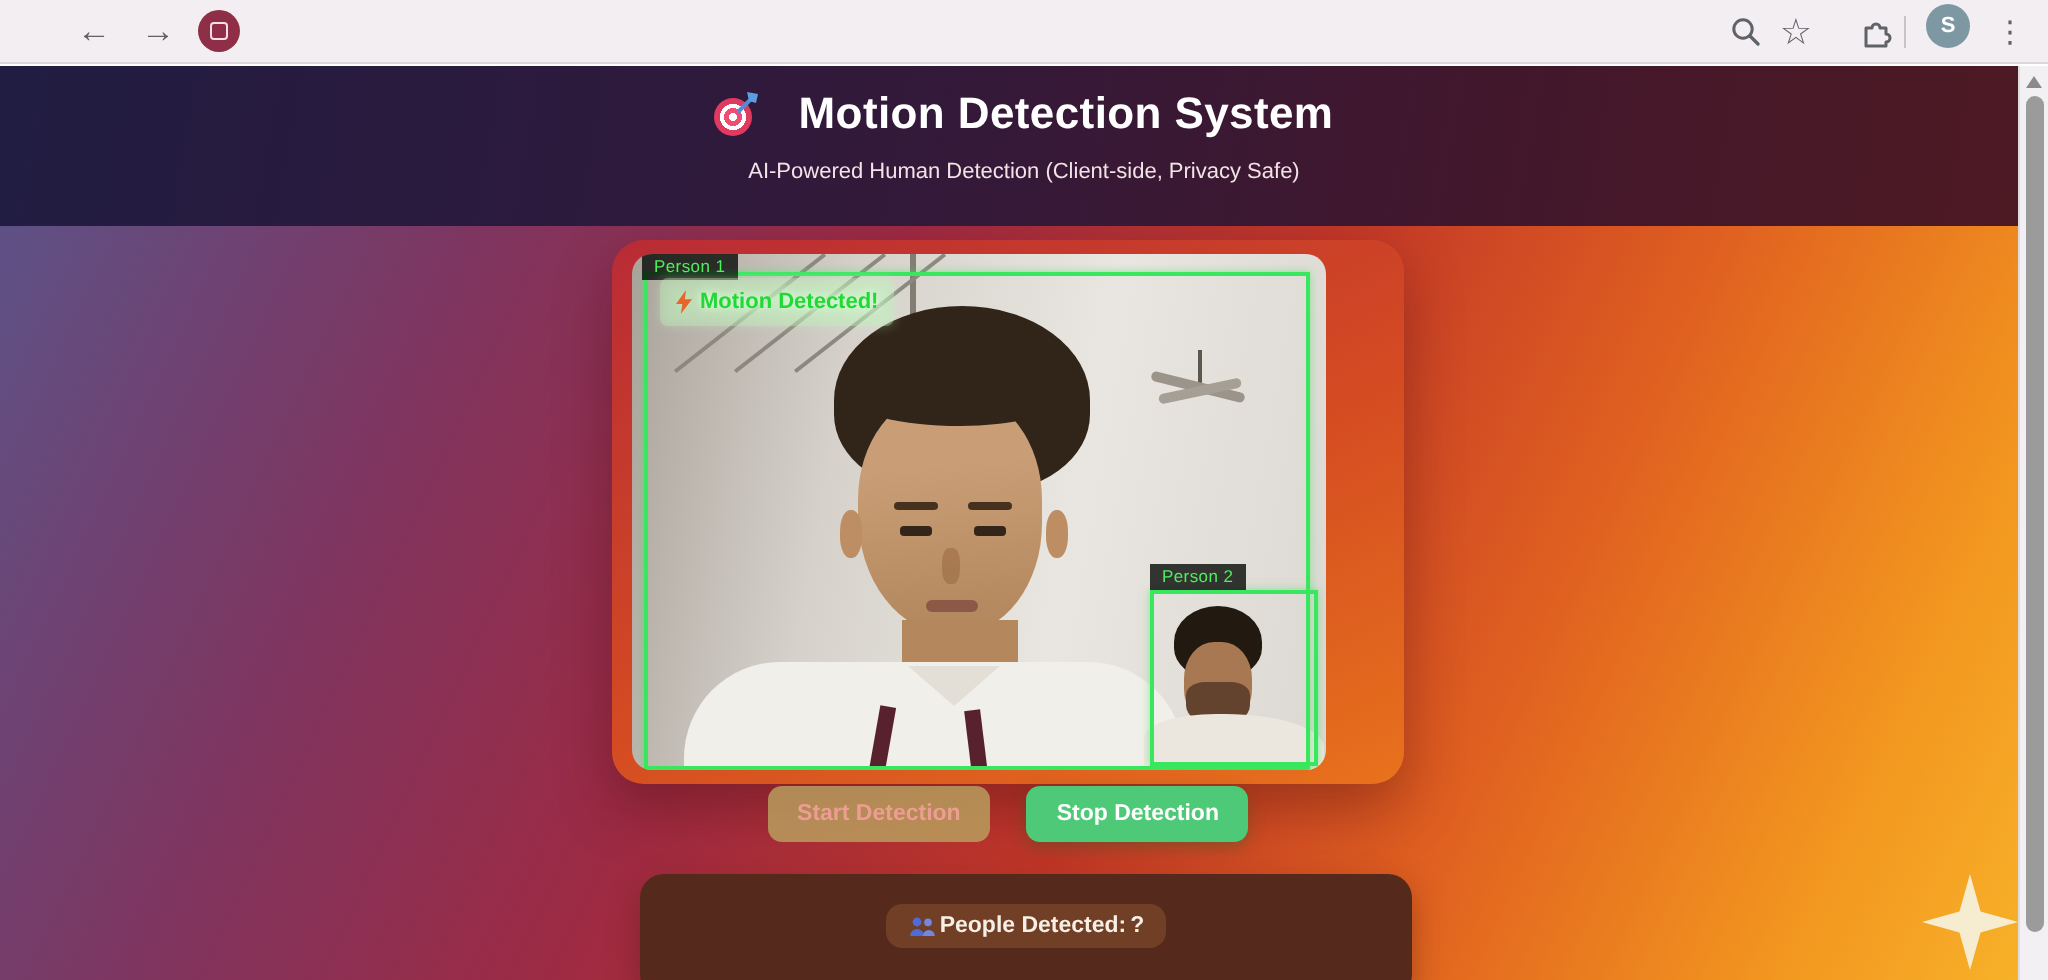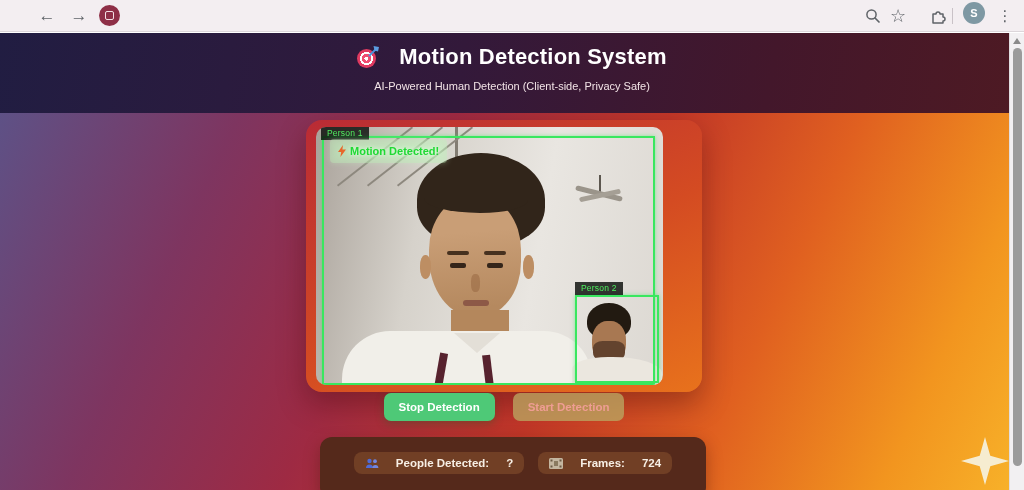--- a/index.html
+++ b/index.html
@@ -79,21 +79,21 @@
 
   
   #btn-row { left:306px; top:393px; width:396px; height:28px; display:flex; justify-content:center; gap:18px; }
   .btn { border:none; border-radius:7px; font-family:inherit; font-size:11.5px; font-weight:bold; padding:6px 15px; cursor:pointer; }
   #start-btn { background:rgba(186,164,96,.8); color:rgba(248,160,158,.85); cursor:default; }
   #stop-btn { background:#4ec977; color:#ffffff; box-shadow:0 3px 8px rgba(40,90,40,.35); }
 
   
   #status-panel { left:320px; top:437px; width:386px; height:62px; background:#55291b; border-radius:12px;
     display:flex; align-items:flex-start; justify-content:center; gap:14px; padding-top:15px; box-shadow:0 6px 16px rgba(60,20,10,.35); }
-  .badge { background:#713f25; border-radius:8px; padding:5px 11px; display:flex; align-items:center; gap:17px;
+  .badge { background:#713f25; border-radius:8px; padding:5px 11px; display:flex; align-items:center; gap:2px;
     color:#f7efe5; font-size:11.5px; font-weight:bold; white-space:nowrap; }
 
   
   #sparkle { left:961px; top:437px; width:48px; height:48px; background:#f6ecd0; cursor:pointer;
     clip-path:polygon(50% 0%,61% 39%,100% 50%,61% 61%,50% 100%,39% 61%,0% 50%,39% 39%); }
 
   
   #scrollbar { left:1009px; top:33px; width:15px; height:457px; background:#f2f0f2; border-left:1px solid #e0dde0; z-index:20; }
   #scroll-up { position:absolute; left:3px; top:5px; width:0; height:0; border-left:4.5px solid transparent; border-right:4.5px solid transparent; border-bottom:6px solid #8a8a8a; }
   #scroll-thumb { position:absolute; left:3px; top:15px; width:9px; height:418px; background:#9b9b9b; border-radius:5px; cursor:grab; }
@@ -182,47 +182,35 @@
   <div class="rel det-label" id="label2">Person 2</div>
   <div class="rel" id="motion-alert">
     <svg width="8" height="12" viewBox="0 0 8 12">
         <polygon points="5,0 0,7 3.2,7 2.4,12 8,4.6 4.4,4.6" fill="#e8662a"></polygon>
       </svg>
     <span>Motion Detected!</span>
   </div>
 </div>
 
 <div id="btn-row" class="abs">
+  <button class="btn" id="start-btn" disabled="">Start Detection</button>
   <button class="btn" id="stop-btn">Stop Detection</button>
-  <button class="btn" id="start-btn" disabled="">Start Detection</button>
 </div>
 
 <div id="status-panel" class="abs">
   <div class="badge">
     <svg width="14" height="11" viewBox="0 0 14 11">
       <circle cx="4.5" cy="3" r="2.2" fill="#4f6bd8"></circle>
         <path d="M1 10 a3.5 3.5 0 0 1 7 0 Z" fill="#4f6bd8"></path>
       <circle cx="10" cy="3.2" r="1.9" fill="#7387e0"></circle>
         <path d="M7.4 10 a3 3 0 0 1 6 0 Z" fill="#7387e0"></path>
     </svg>
     <span>People Detected:</span>
     <span>?</span>
   </div>
-  <div class="badge">
-    <svg width="14" height="11" viewBox="0 0 14 11">
-      <rect x="0" y="0" width="14" height="11" rx="1.5" fill="#c4b6a0"></rect>
-      <rect x="1.5" y="1.5" width="2" height="2" fill="#6c5a44"></rect>
-        <rect x="1.5" y="7.5" width="2" height="2" fill="#6c5a44"></rect>
-      <rect x="10.5" y="1.5" width="2" height="2" fill="#6c5a44"></rect>
-        <rect x="10.5" y="7.5" width="2" height="2" fill="#6c5a44"></rect>
-      <rect x="5" y="3" width="4" height="5" fill="#8a7a60"></rect>
-    </svg>
-    <span>Frames:</span>
-    <span>724</span>
-  </div>
 </div>
 
 <div id="sparkle" class="abs"></div>
 
 <div id="scrollbar" class="abs">
   <div id="scroll-up"></div>
   <div id="scroll-thumb"></div>
 </div>
 
 </body></html>

